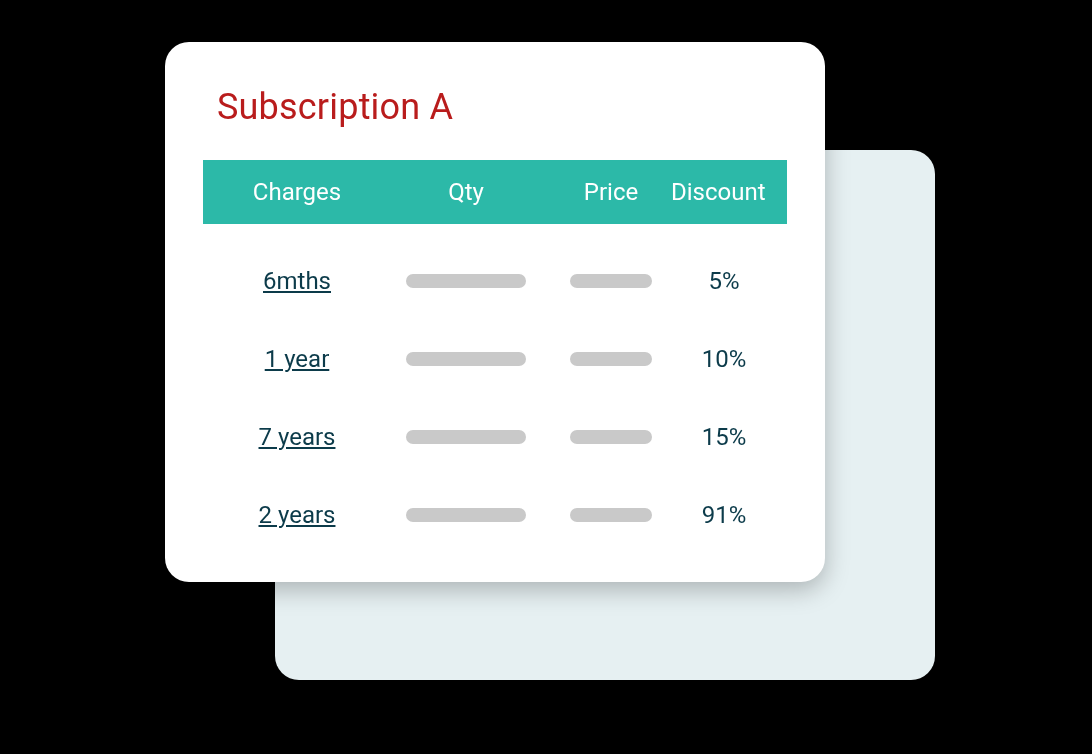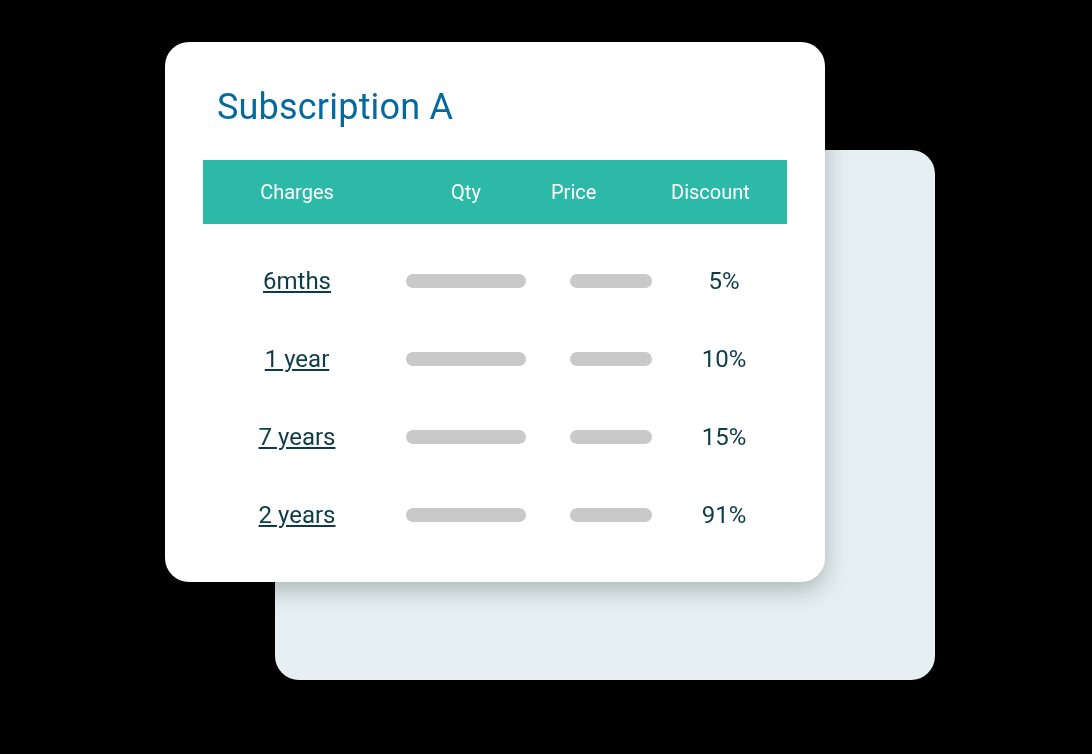--- a/index.html
+++ b/index.html
@@ -31,38 +31,38 @@
       width: 660px;
       height: 540px;
       background: #ffffff;
       border-radius: 24px;
       box-shadow: 0 8px 24px rgba(0,0,0,0.25);
       padding: 44px 38px 36px 38px;
     }
     .card-title {
       font-size: 36px;
       font-weight: 400;
-      color: #0369a1;
+      color: #b91c1c;
       margin-left: 14px;
       margin-bottom: 32px;
       letter-spacing: 0.2px;
     }
     .table-header {
       display: flex;
       align-items: center;
       background: #2cb9a8;
       color: #ffffff;
       height: 64px;
-      font-size: 20px;
+      font-size: 24px;
       font-weight: 400;
       padding: 0 10px;
     }
     .col-charges { flex: 0 0 168px; text-align: center; }
     .col-qty     { flex: 0 0 170px; text-align: center; }
-    .col-price   { flex: 0 0 120px; }
+    .col-price   { flex: 0 0 120px; text-align: center; }
     .col-discount{ flex: 1; }
 
     .table-body {
       padding-top: 18px;
     }
     .table-row {
       display: flex;
       align-items: center;
       height: 78px;
       padding: 0 10px;

